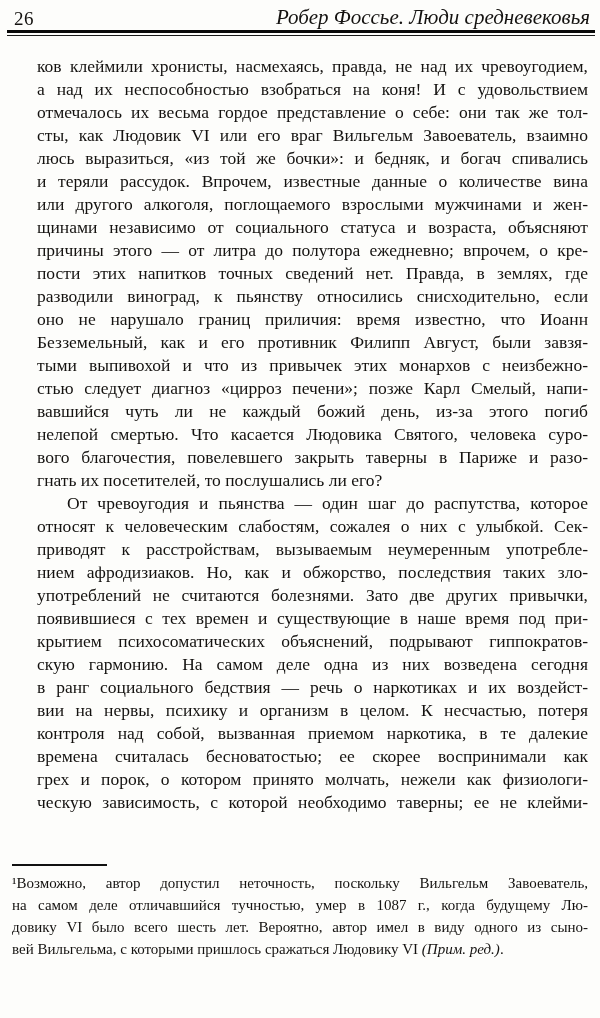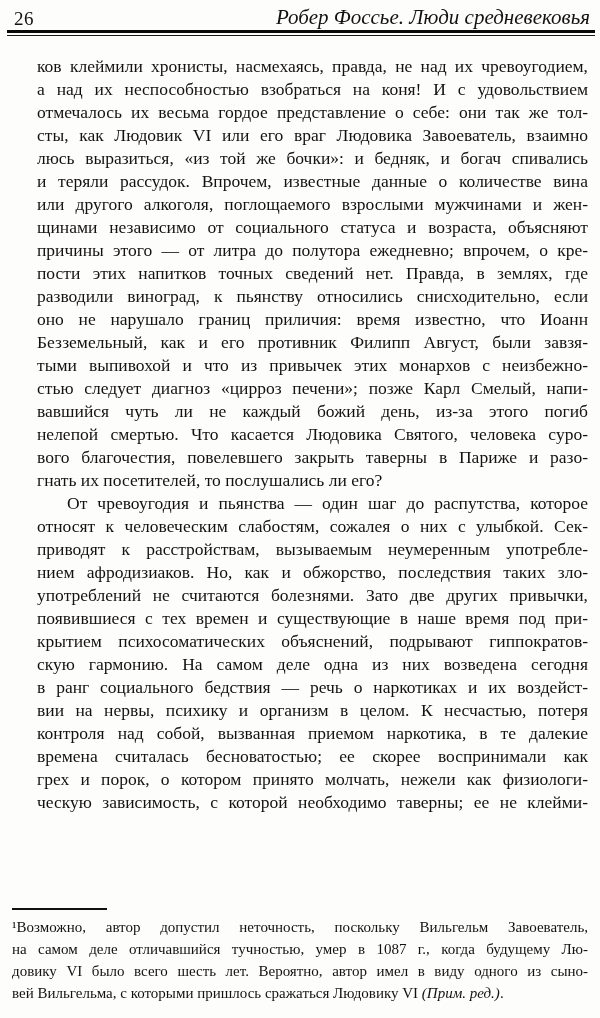--- a/index.html
+++ b/index.html
@@ -55,21 +55,21 @@
   .line {
     text-align: justify;
     text-align-last: justify;
     margin-left: 24px;
   }
   .line.indent { text-indent: 30px; }
   .line.flush-last { text-align-last: left; }
   
   .footnote {
     position: absolute;
-    top: 908px;
+    top: 864px;
     left: 12px;
     right: 12px;
   }
   .footnote-rule {
     width: 95px;
     height: 2px;
     background: #111111;
     margin-bottom: 6px;
   }
   .fn-lines {
@@ -95,21 +95,21 @@
 
   <div class="rule-double">
     <div class="rule-thick"></div>
     <div class="rule-thin"></div>
   </div>
 
   <main class="body-text" id="body-text">
       <div class="line">ков клеймили хронисты, насмехаясь, правда, не над их чревоугодием,</div>
       <div class="line">а над их неспособностью взобраться на коня! И с удовольствием</div>
       <div class="line">отмечалось их весьма гордое представление о себе: они так же тол-</div>
-      <div class="line">сты, как Людовик VI или его враг Людовика Завоеватель, взаимно</div>
+      <div class="line">сты, как Людовик VI или его враг Вильгельм Завоеватель, взаимно</div>
       <div class="line">люсь выразиться, «из той же бочки»: и бедняк, и богач спивались</div>
       <div class="line">и теряли рассудок. Впрочем, известные данные о количестве вина</div>
       <div class="line">или другого алкоголя, поглощаемого взрослыми мужчинами и жен-</div>
       <div class="line">щинами независимо от социального статуса и возраста, объясняют</div>
       <div class="line">причины этого — от литра до полутора ежедневно; впрочем, о кре-</div>
       <div class="line">пости этих напитков точных сведений нет. Правда, в землях, где</div>
       <div class="line">разводили виноград, к пьянству относились снисходительно, если</div>
       <div class="line">оно не нарушало границ приличия: время известно, что Иоанн</div>
       <div class="line">Безземельный, как и его противник Филипп Август, были завзя-</div>
       <div class="line">тыми выпивохой и что из привычек этих монархов с неизбежно-</div>

